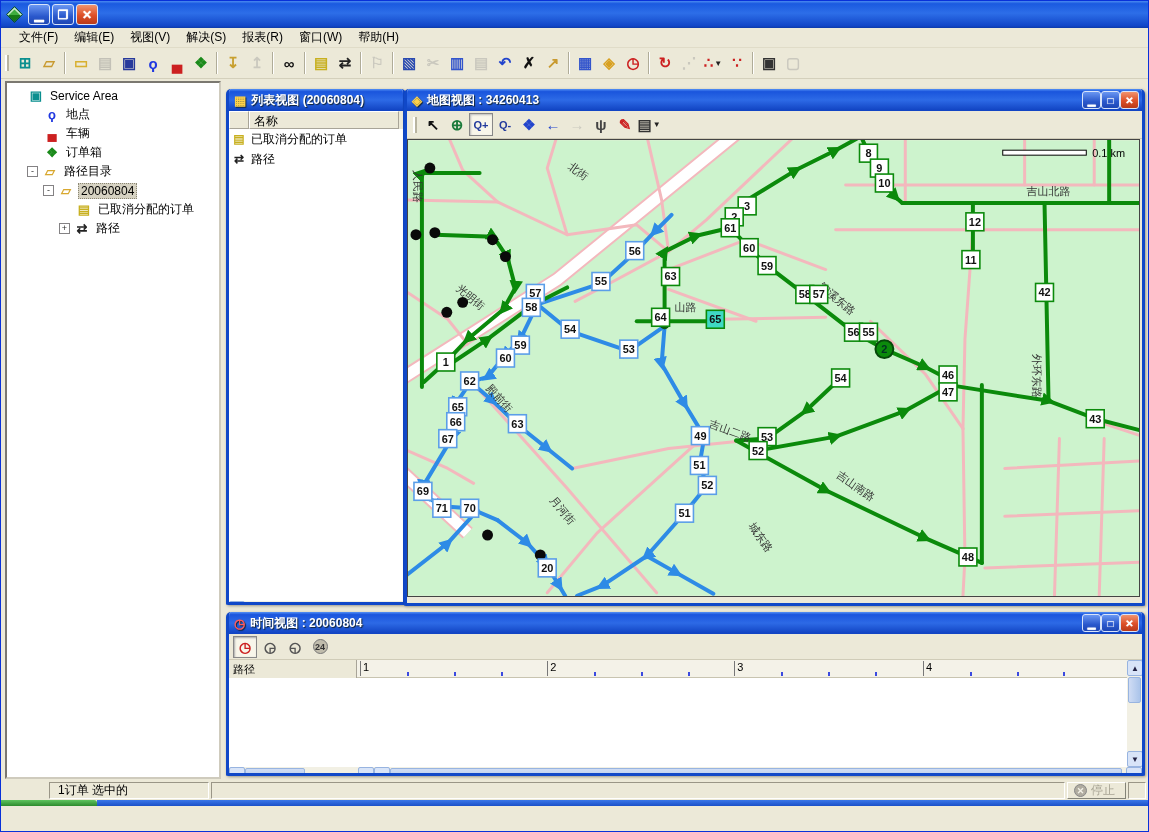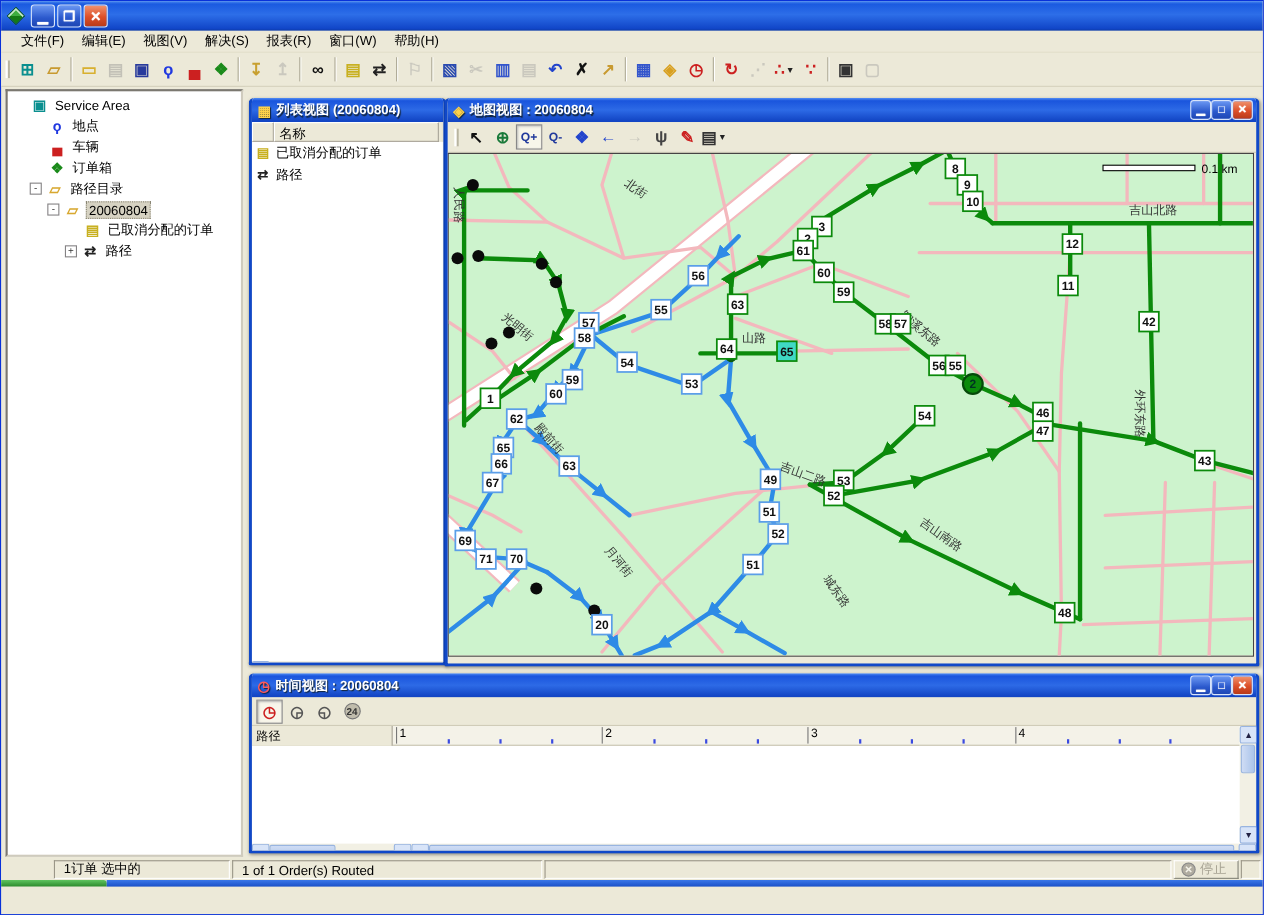--- a/index.html
+++ b/index.html
@@ -287,21 +287,21 @@
           </div>
         <div class="scrollbar-h">
           <span class="sb-btn">◄</span>
           <div class="sb-track"></div>
         </div>
       </div>
 
       <div class="win" style="left:181px; top:10px; width:741px; height:517px; z-index:2;">
         <div class="win-title">
           <span class="win-ico" style="color:#ffd24a;">◈</span>
-          <span>地图视图 : 20060804</span>
+          <span>地图视图 : 34260413</span>
           <span class="flex1"></span>
           <span class="wbtn">▁</span>
           <span class="wbtn">□</span>
           <span class="wbtn close">✕</span>
         </div>
         <div class="map-toolbar" id="map-toolbar">
             <div class="grip"></div>
             <span class="tb-btn">
               <span style="color: rgb(17, 17, 17);">↖</span>
             </span>
@@ -702,21 +702,20 @@
             <span class="sb-btn">►</span>
           </div>
         </div>
       </div>
 
     </div>
   </div>
 
   <div class="statusbar" id="statusbar">
       <div class="status-panel" style="width: 160px; margin-left: 46px;">1订单 选中的</div>
-      <div class="status-panel" style="width: 282px;">1 of 1 Order(s) Routed</div>
       <div class="status-panel" style="flex: 1 1 0%;"></div>
       <div class="stop-btn">
         <span class="stop-ico">✕</span>
         <span>停止</span>
       </div>
       <div class="status-panel" style="width: 16px;"></div>
     </div>
   <div class="taskbar-strip">
     <div class="green"></div>
     <div class="blue"></div>

